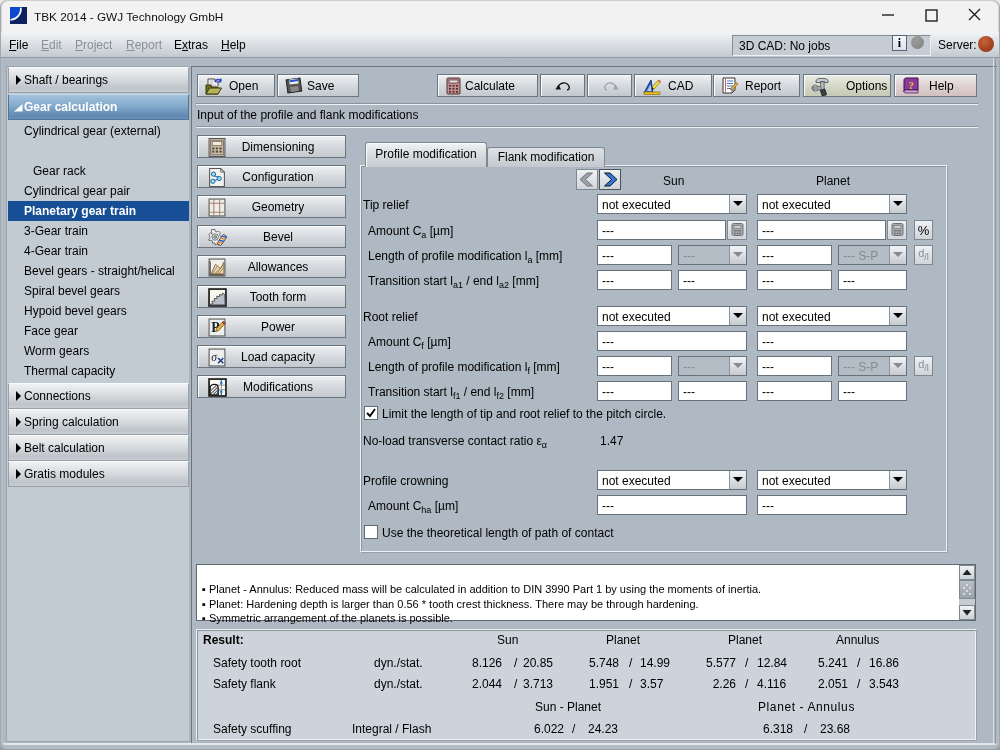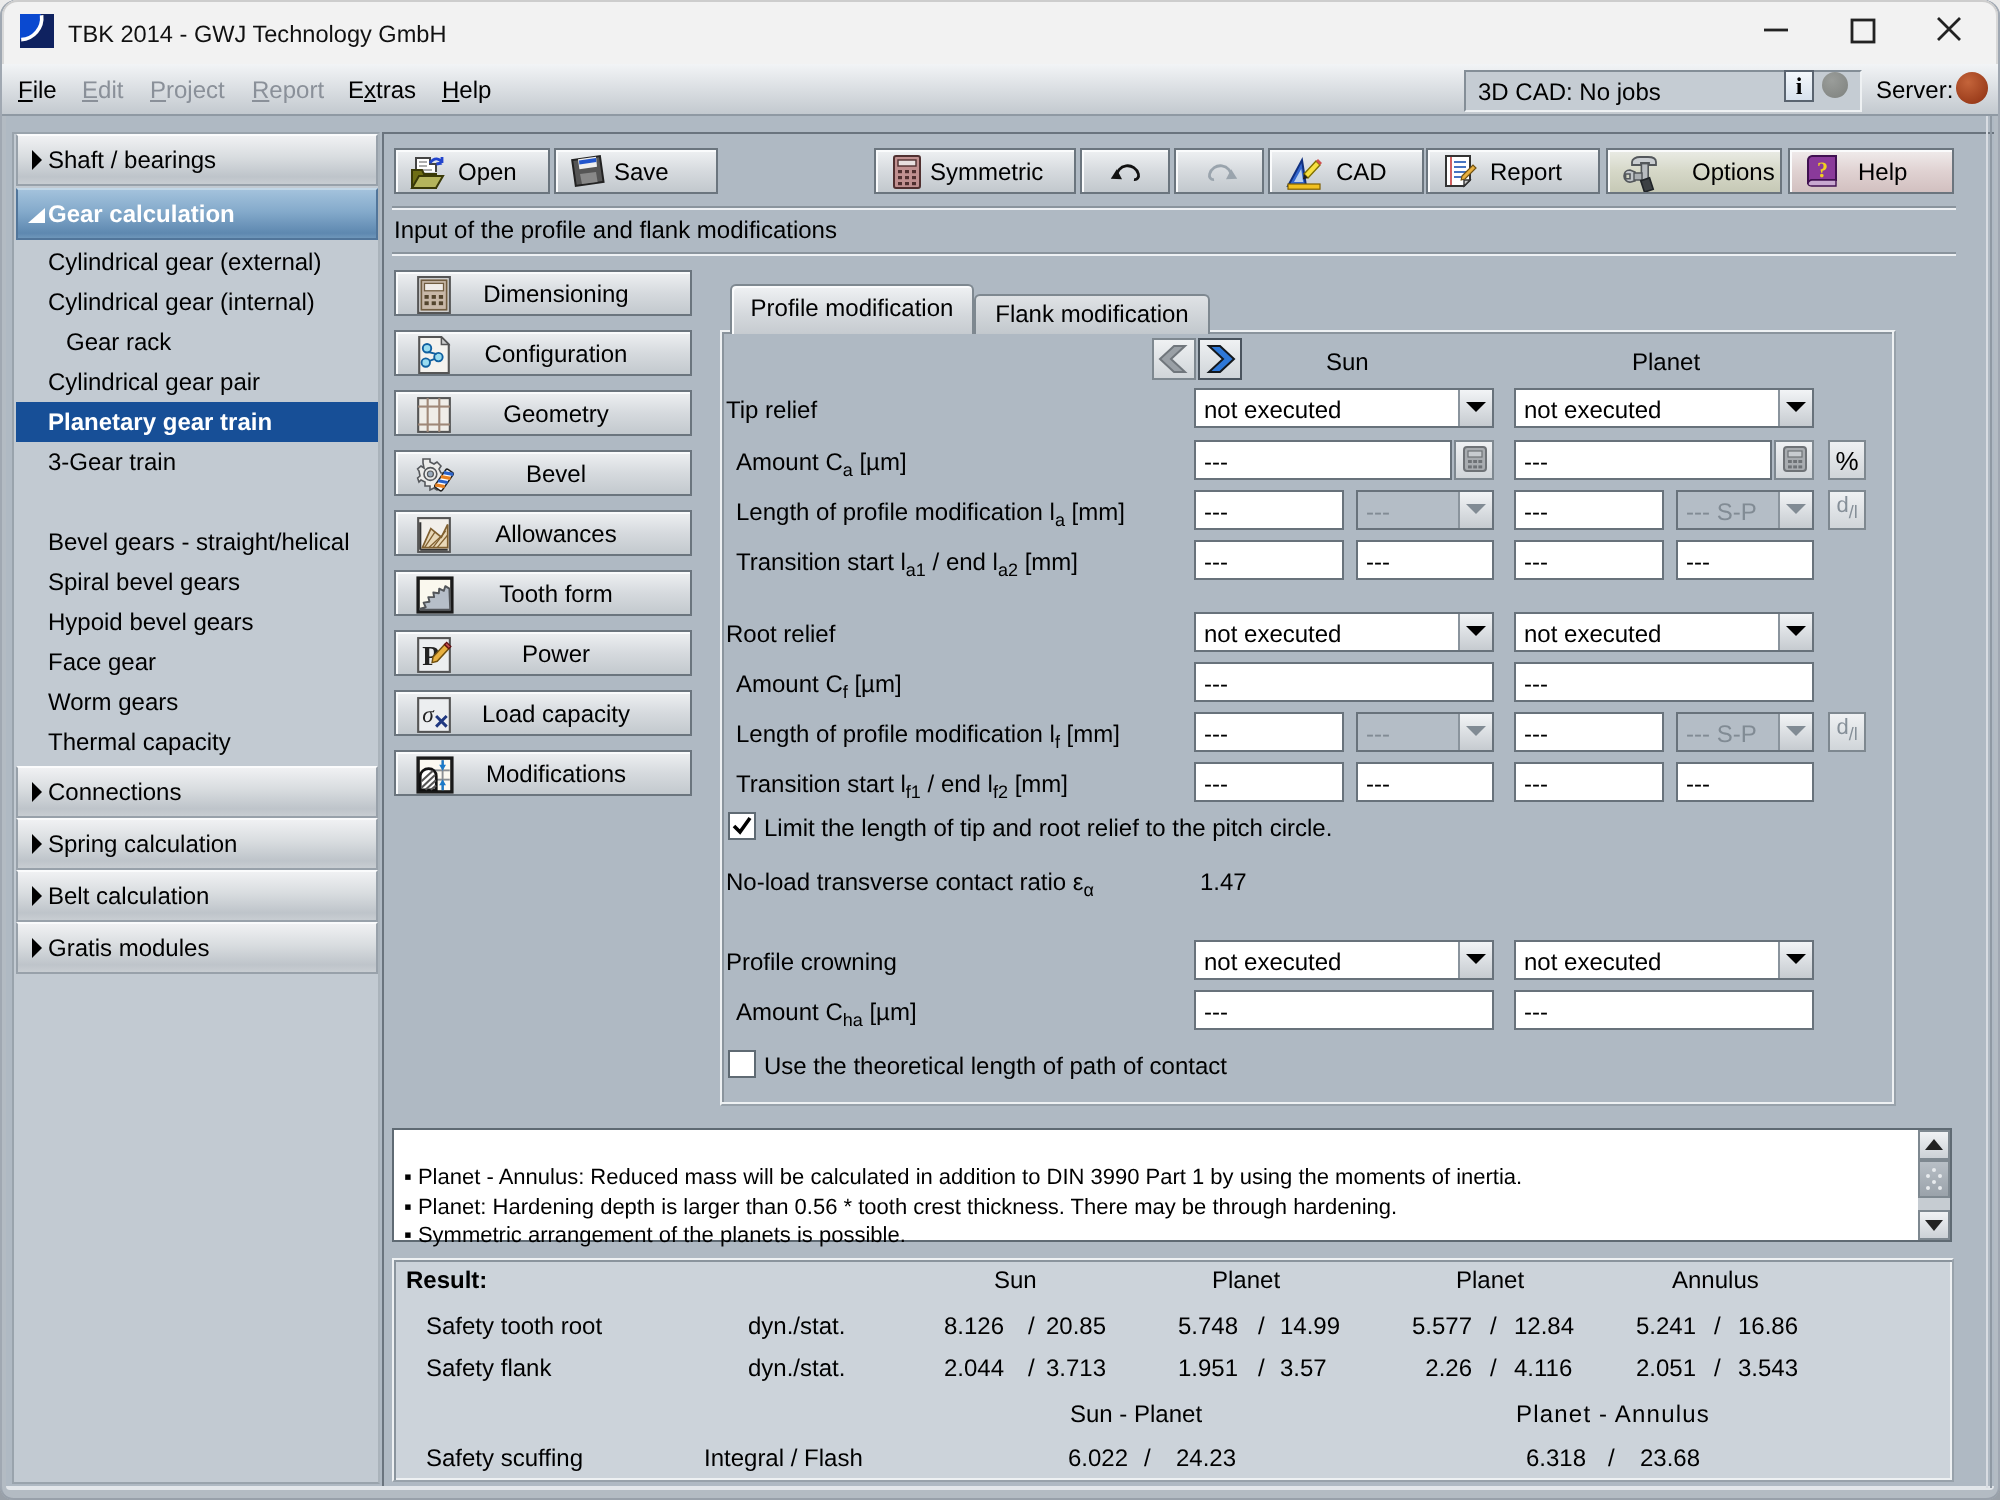--- a/index.html
+++ b/index.html
@@ -101,25 +101,25 @@
     <div id="serverlbl">Server:</div>
     <div class="lamp" id="lamp2"></div>
   </div>
   <div id="content">
     <div id="sidebar">
       <div class="navhead" style="top:0px;"><span class="tri"></span>Shaft / bearings</div>
       <div class="navhead" id="ghead" style="top:27px;"><svg style="position:absolute;left:5px;top:9px;" width="9" height="8">
             <path d="M0,7.5 L8.5,7.5 L8.5,0 Z" fill="#fff"></path>
           </svg>Gear calculation</div>
       <div class="navitem" style="top:54px;">Cylindrical gear (external)</div>
-      <div class="navitem" style="top:74px;">Cylindrical gear (internal)</div>
       <div class="navitem" style="top:94px;padding-left:25px;">Gear rack</div>
       <div class="navitem" style="top:114px;">Cylindrical gear pair</div>
       <div class="navitem" id="selitem" style="top:134px;">Planetary gear train</div>
       <div class="navitem" style="top:154px;">3-Gear train</div>
+      <div class="navitem" style="top:174px;">4-Gear train</div>
       <div class="navitem" style="top:194px;">Bevel gears - straight/helical</div>
       <div class="navitem" style="top:214px;">Spiral bevel gears</div>
       <div class="navitem" style="top:234px;">Hypoid bevel gears</div>
       <div class="navitem" style="top:254px;">Face gear</div>
       <div class="navitem" style="top:274px;">Worm gears</div>
       <div class="navitem" style="top:294px;">Thermal capacity</div>
       <div class="navhead" style="top:316px;"><span class="tri"></span>Connections</div>
       <div class="navhead" style="top:342px;"><span class="tri"></span>Spring calculation</div>
       <div class="navhead" style="top:368px;"><span class="tri"></span>Belt calculation</div>
       <div class="navhead" style="top:394px;"><span class="tri"></span>Gratis modules</div>
@@ -158,21 +158,21 @@
               <rect x="7.5" y="8" width="2" height="1.6"></rect>
               <rect x="11" y="8" width="2" height="1.6"></rect>
               <rect x="4" y="11" width="2" height="1.6"></rect>
               <rect x="7.5" y="11" width="2" height="1.6"></rect>
               <rect x="11" y="11" width="2" height="1.6"></rect>
               <rect x="4" y="14" width="2" height="1.6"></rect>
               <rect x="7.5" y="14" width="2" height="1.6"></rect>
               <rect x="11" y="14" width="2" height="1.6"></rect>
             </g>
           </svg>
-        <span class="lab" style="left:27px;">Symmetric</span>
+        <span class="lab" style="left:27px;">Calculate</span>
         </div>
       <div class="tbtn" style="left:348px; width:45px;">
           <svg class="tic" style="left:13px;top:4px;" width="19" height="15" viewBox="0 0 19 15">
             <path d="M4.2,9.5 A5.6,5.6 0 0 1 15.2,8 C15.6,9.6 14.6,11 13,10.8" stroke="#111" stroke-width="1.4" fill="none"></path>
             <path d="M7,10.6 L1.4,10.4 L4.4,5.6 Z" fill="#111"></path>
           </svg>
         </div>
       <div class="tbtn" style="left:395px; width:45px;">
           <svg class="tic" style="left:13px;top:4px;" width="19" height="15" viewBox="0 0 19 15">
             <path d="M14.8,9.5 A5.6,5.6 0 0 0 3.8,8 C3.4,9.6 4.4,11 6,10.8" stroke="#9aa4ad" stroke-width="1.4" fill="none"></path>

